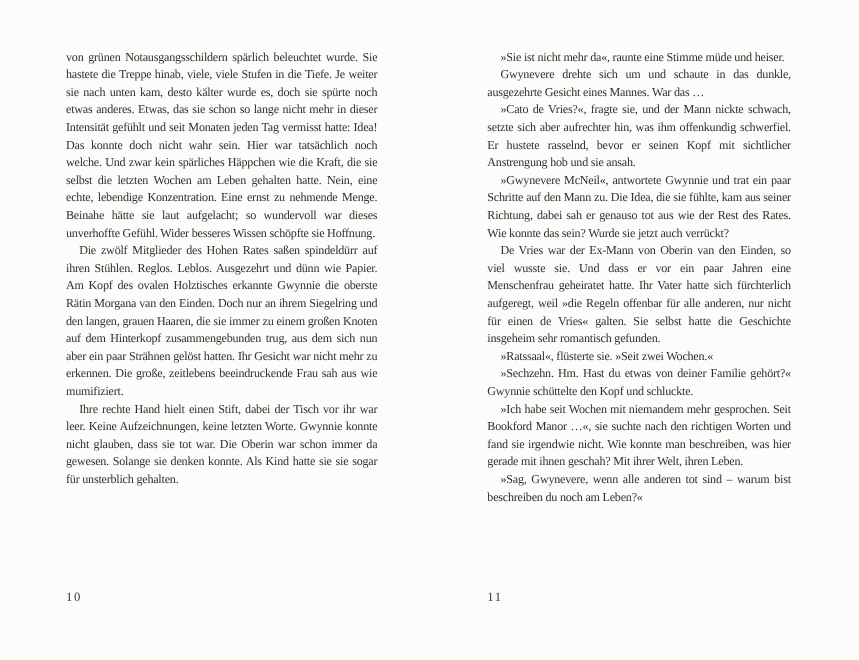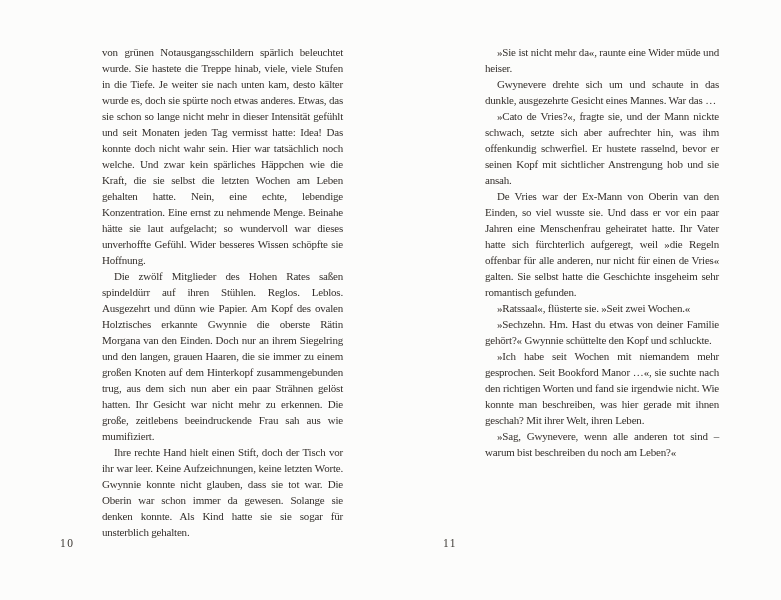--- a/index.html
+++ b/index.html
@@ -29,21 +29,20 @@
     position: absolute;
     top: 44px;
     left: 0;
     right: 0;
     color: #342f2b;
     font-size: 11px;
     line-height: 16px;
     letter-spacing: -0.2px;
     text-align: justify;
     text-rendering: optimizeLegibility;
-    margin-left: 42px;
   }
   .para {
     margin: 0;
     padding: 0;
     text-indent: 12px;
   }
   .para.noindent { text-indent: 0; }
   .page-number {
     position: absolute;
     top: 537px;
@@ -57,30 +56,31 @@
 </style>
 </head>
 <body>
 
 <div class="spread">
 
   <section class="page page-left">
     <div class="page-text">
       <p class="para noindent">von grünen Notausgangsschildern spärlich beleuchtet wurde. Sie hastete die Treppe hinab, viele, viele Stufen in die Tiefe. Je weiter sie nach unten kam, desto kälter wurde es, doch sie spürte noch etwas anderes. Etwas, das sie schon so lange nicht mehr in dieser Intensität gefühlt und seit Monaten jeden Tag vermisst hatte: Idea! Das konnte doch nicht wahr sein. Hier war tatsächlich noch welche. Und zwar kein spärliches Häppchen wie die Kraft, die sie selbst die letzten Wochen am Leben gehalten hatte. Nein, eine echte, lebendige Konzentration. Eine ernst zu nehmende Menge. Beinahe hätte sie laut aufgelacht; so wundervoll war dieses unverhoffte Gefühl. Wider besseres Wissen schöpfte sie Hoffnung.</p>
       <p class="para">Die zwölf Mitglieder des Hohen Rates saßen spindeldürr auf ihren Stühlen. Reglos. Leblos. Ausgezehrt und dünn wie Papier. Am Kopf des ovalen Holztisches erkannte Gwynnie die oberste Rätin Morgana van den Einden. Doch nur an ihrem Siegelring und den langen, grauen Haaren, die sie immer zu einem großen Knoten auf dem Hinterkopf zusammengebunden trug, aus dem sich nun aber ein paar Strähnen gelöst hatten. Ihr Gesicht war nicht mehr zu erkennen. Die große, zeitlebens beeindruckende Frau sah aus wie mumifiziert.</p>
-      <p class="para">Ihre rechte Hand hielt einen Stift, doch der Tisch vor ihr war leer. Keine Aufzeichnungen, keine letzten Worte. Gwynnie konnte nicht glauben, dass sie tot war. Die Oberin war schon immer da gewesen. Solange sie denken konnte. Als Kind hatte sie sie sogar für unsterblich gehalten.</p>
+      <p class="para">Ihre rechte Hand hielt einen Stift, dabei der Tisch vor ihr war leer. Keine Aufzeichnungen, keine letzten Worte. Gwynnie konnte nicht glauben, dass sie tot war. Die Oberin war schon immer da gewesen. Solange sie denken konnte. Als Kind hatte sie sie sogar für unsterblich gehalten.</p>
     </div>
     <div class="page-number">10</div>
   </section>
 
   <section class="page page-right">
     <div class="page-text">
-      <p class="para">»Sie ist nicht mehr da«, raunte eine Wider müde und heiser.</p>
+      <p class="para">»Sie ist nicht mehr da«, raunte eine Stimme müde und heiser.</p>
       <p class="para">Gwynevere drehte sich um und schaute in das dunkle, ausgezehrte Gesicht eines Mannes. War das …</p>
       <p class="para">»Cato de Vries?«, fragte sie, und der Mann nickte schwach, setzte sich aber aufrechter hin, was ihm offenkundig schwerfiel. Er hustete rasselnd, bevor er seinen Kopf mit sichtlicher Anstrengung hob und sie ansah.</p>
+      <p class="para">»Gwynevere McNeil«, antwortete Gwynnie und trat ein paar Schritte auf den Mann zu. Die Idea, die sie fühlte, kam aus seiner Richtung, dabei sah er genauso tot aus wie der Rest des Rates. Wie konnte das sein? Wurde sie jetzt auch verrückt?</p>
       <p class="para">De Vries war der Ex-Mann von Oberin van den Einden, so viel wusste sie. Und dass er vor ein paar Jahren eine Menschenfrau geheiratet hatte. Ihr Vater hatte sich fürchterlich aufgeregt, weil »die Regeln offenbar für alle anderen, nur nicht für einen de Vries« galten. Sie selbst hatte die Geschichte insgeheim sehr romantisch gefunden.</p>
       <p class="para">»Ratssaal«, flüsterte sie. »Seit zwei Wochen.«</p>
       <p class="para">»Sechzehn. Hm. Hast du etwas von deiner Familie gehört?« Gwynnie schüttelte den Kopf und schluckte.</p>
       <p class="para">»Ich habe seit Wochen mit niemandem mehr gesprochen. Seit Bookford Manor …«, sie suchte nach den richtigen Worten und fand sie irgendwie nicht. Wie konnte man beschreiben, was hier gerade mit ihnen geschah? Mit ihrer Welt, ihren Leben.</p>
       <p class="para">»Sag, Gwynevere, wenn alle anderen tot sind – warum bist beschreiben du noch am Leben?«</p>
     </div>
     <div class="page-number">11</div>
   </section>
 
 </div>

